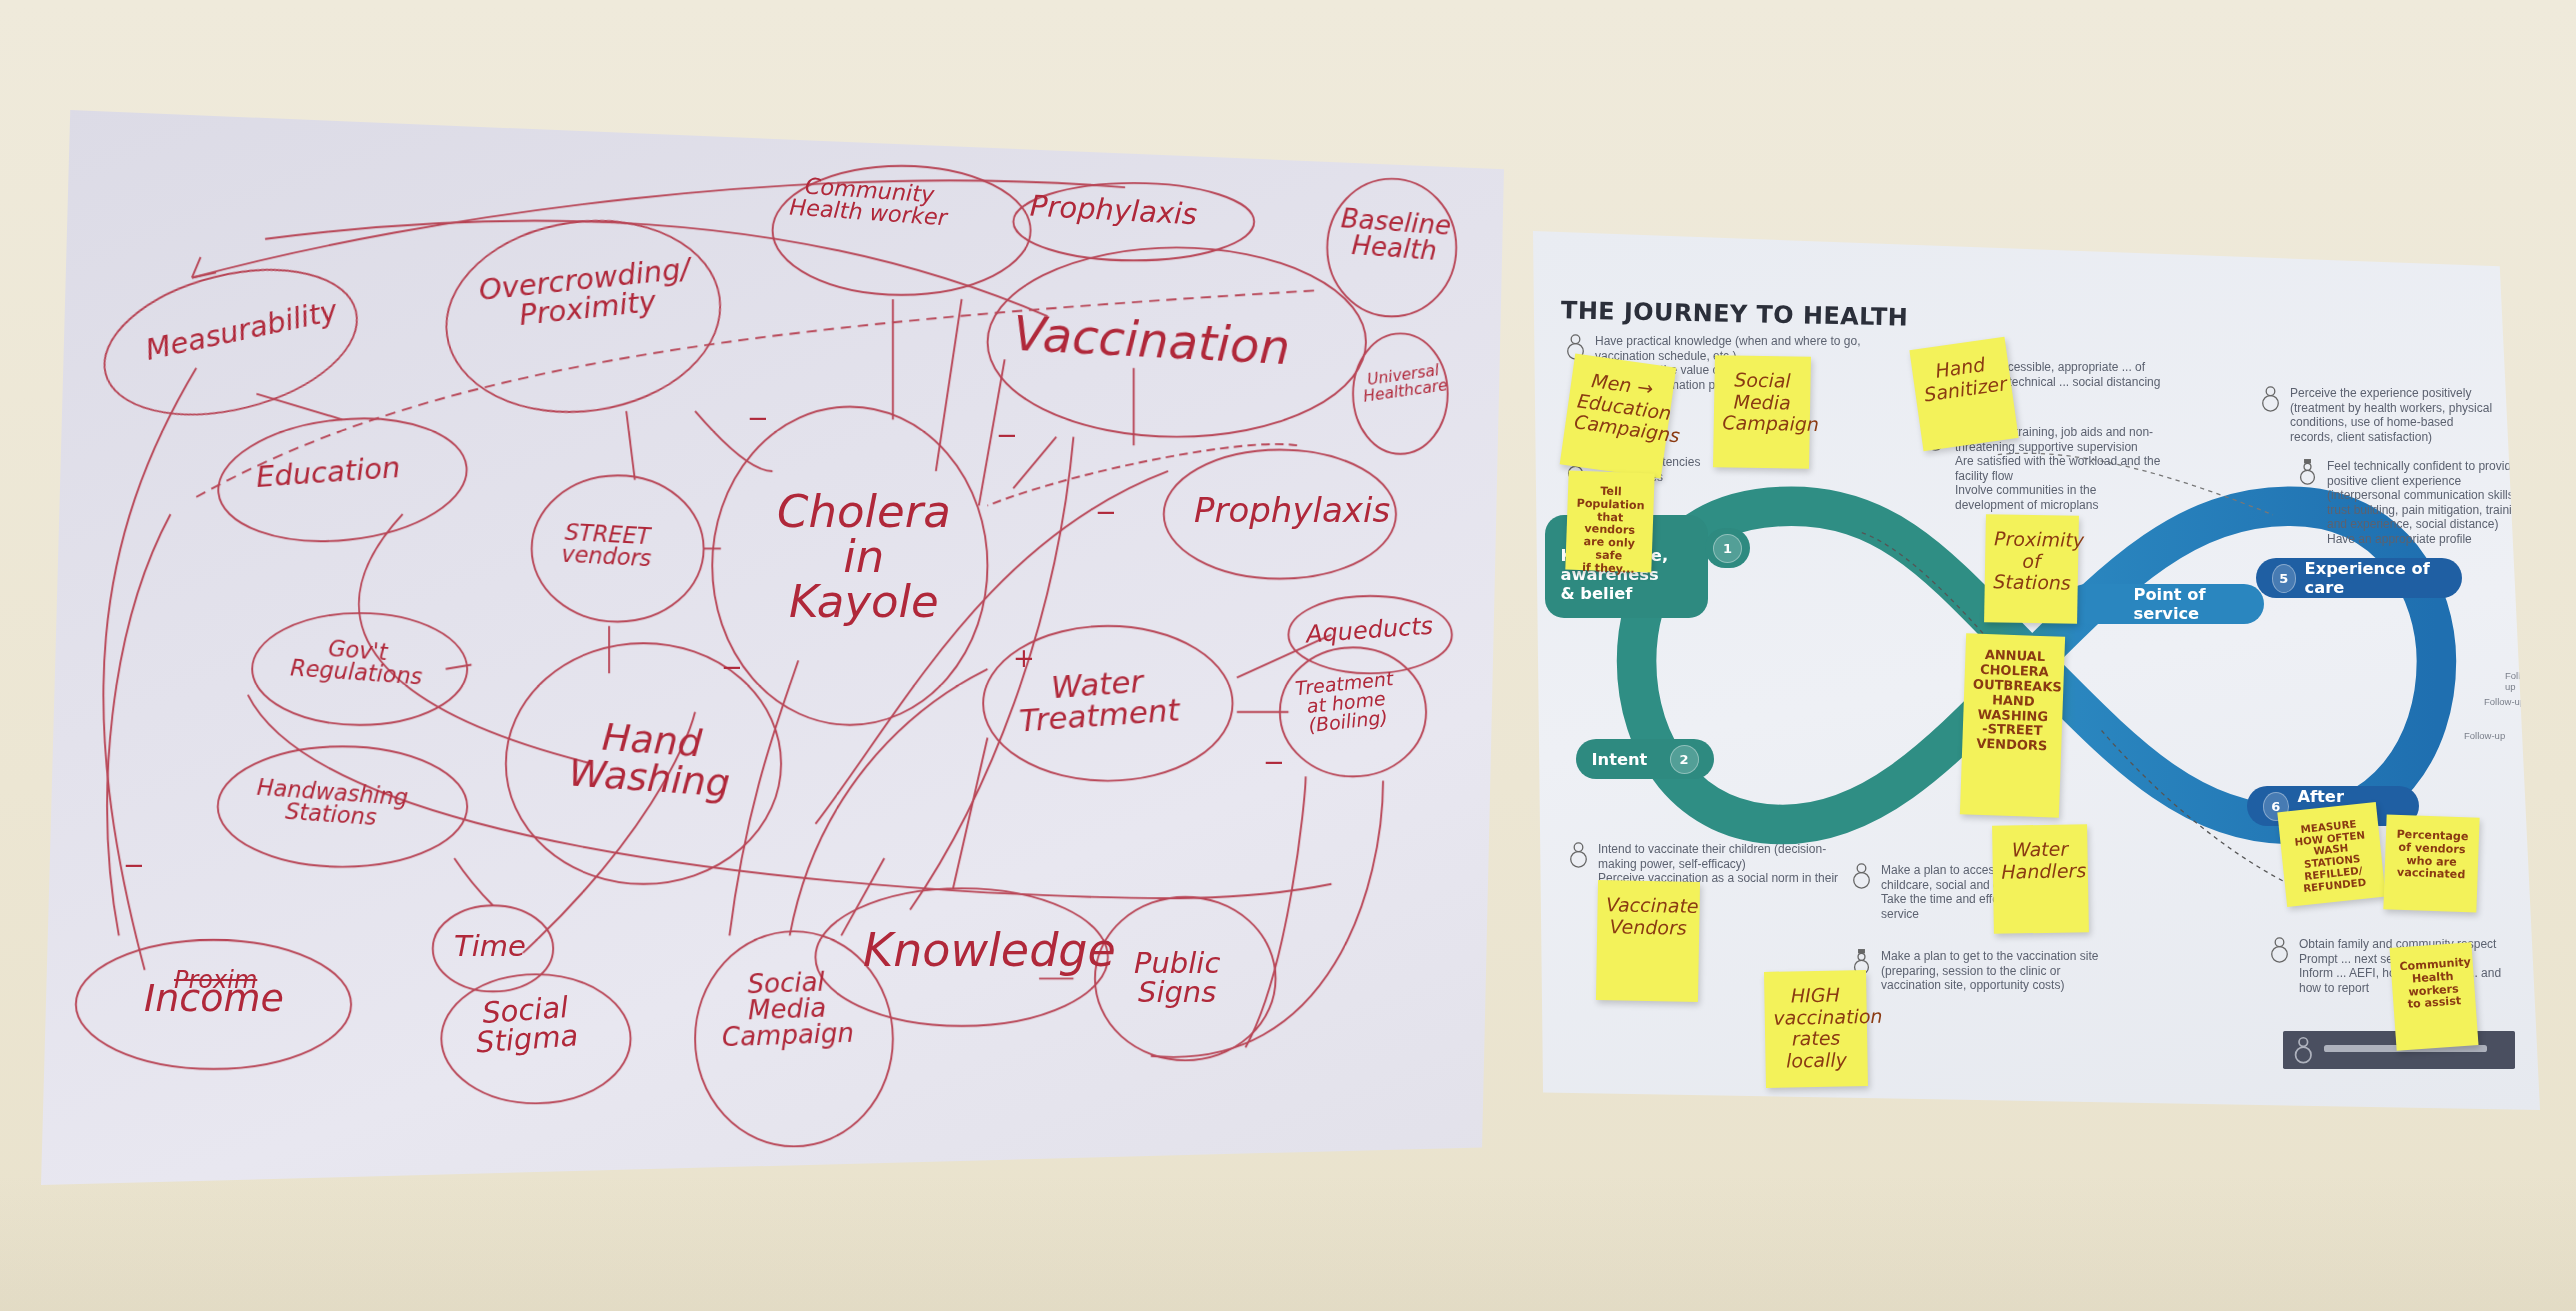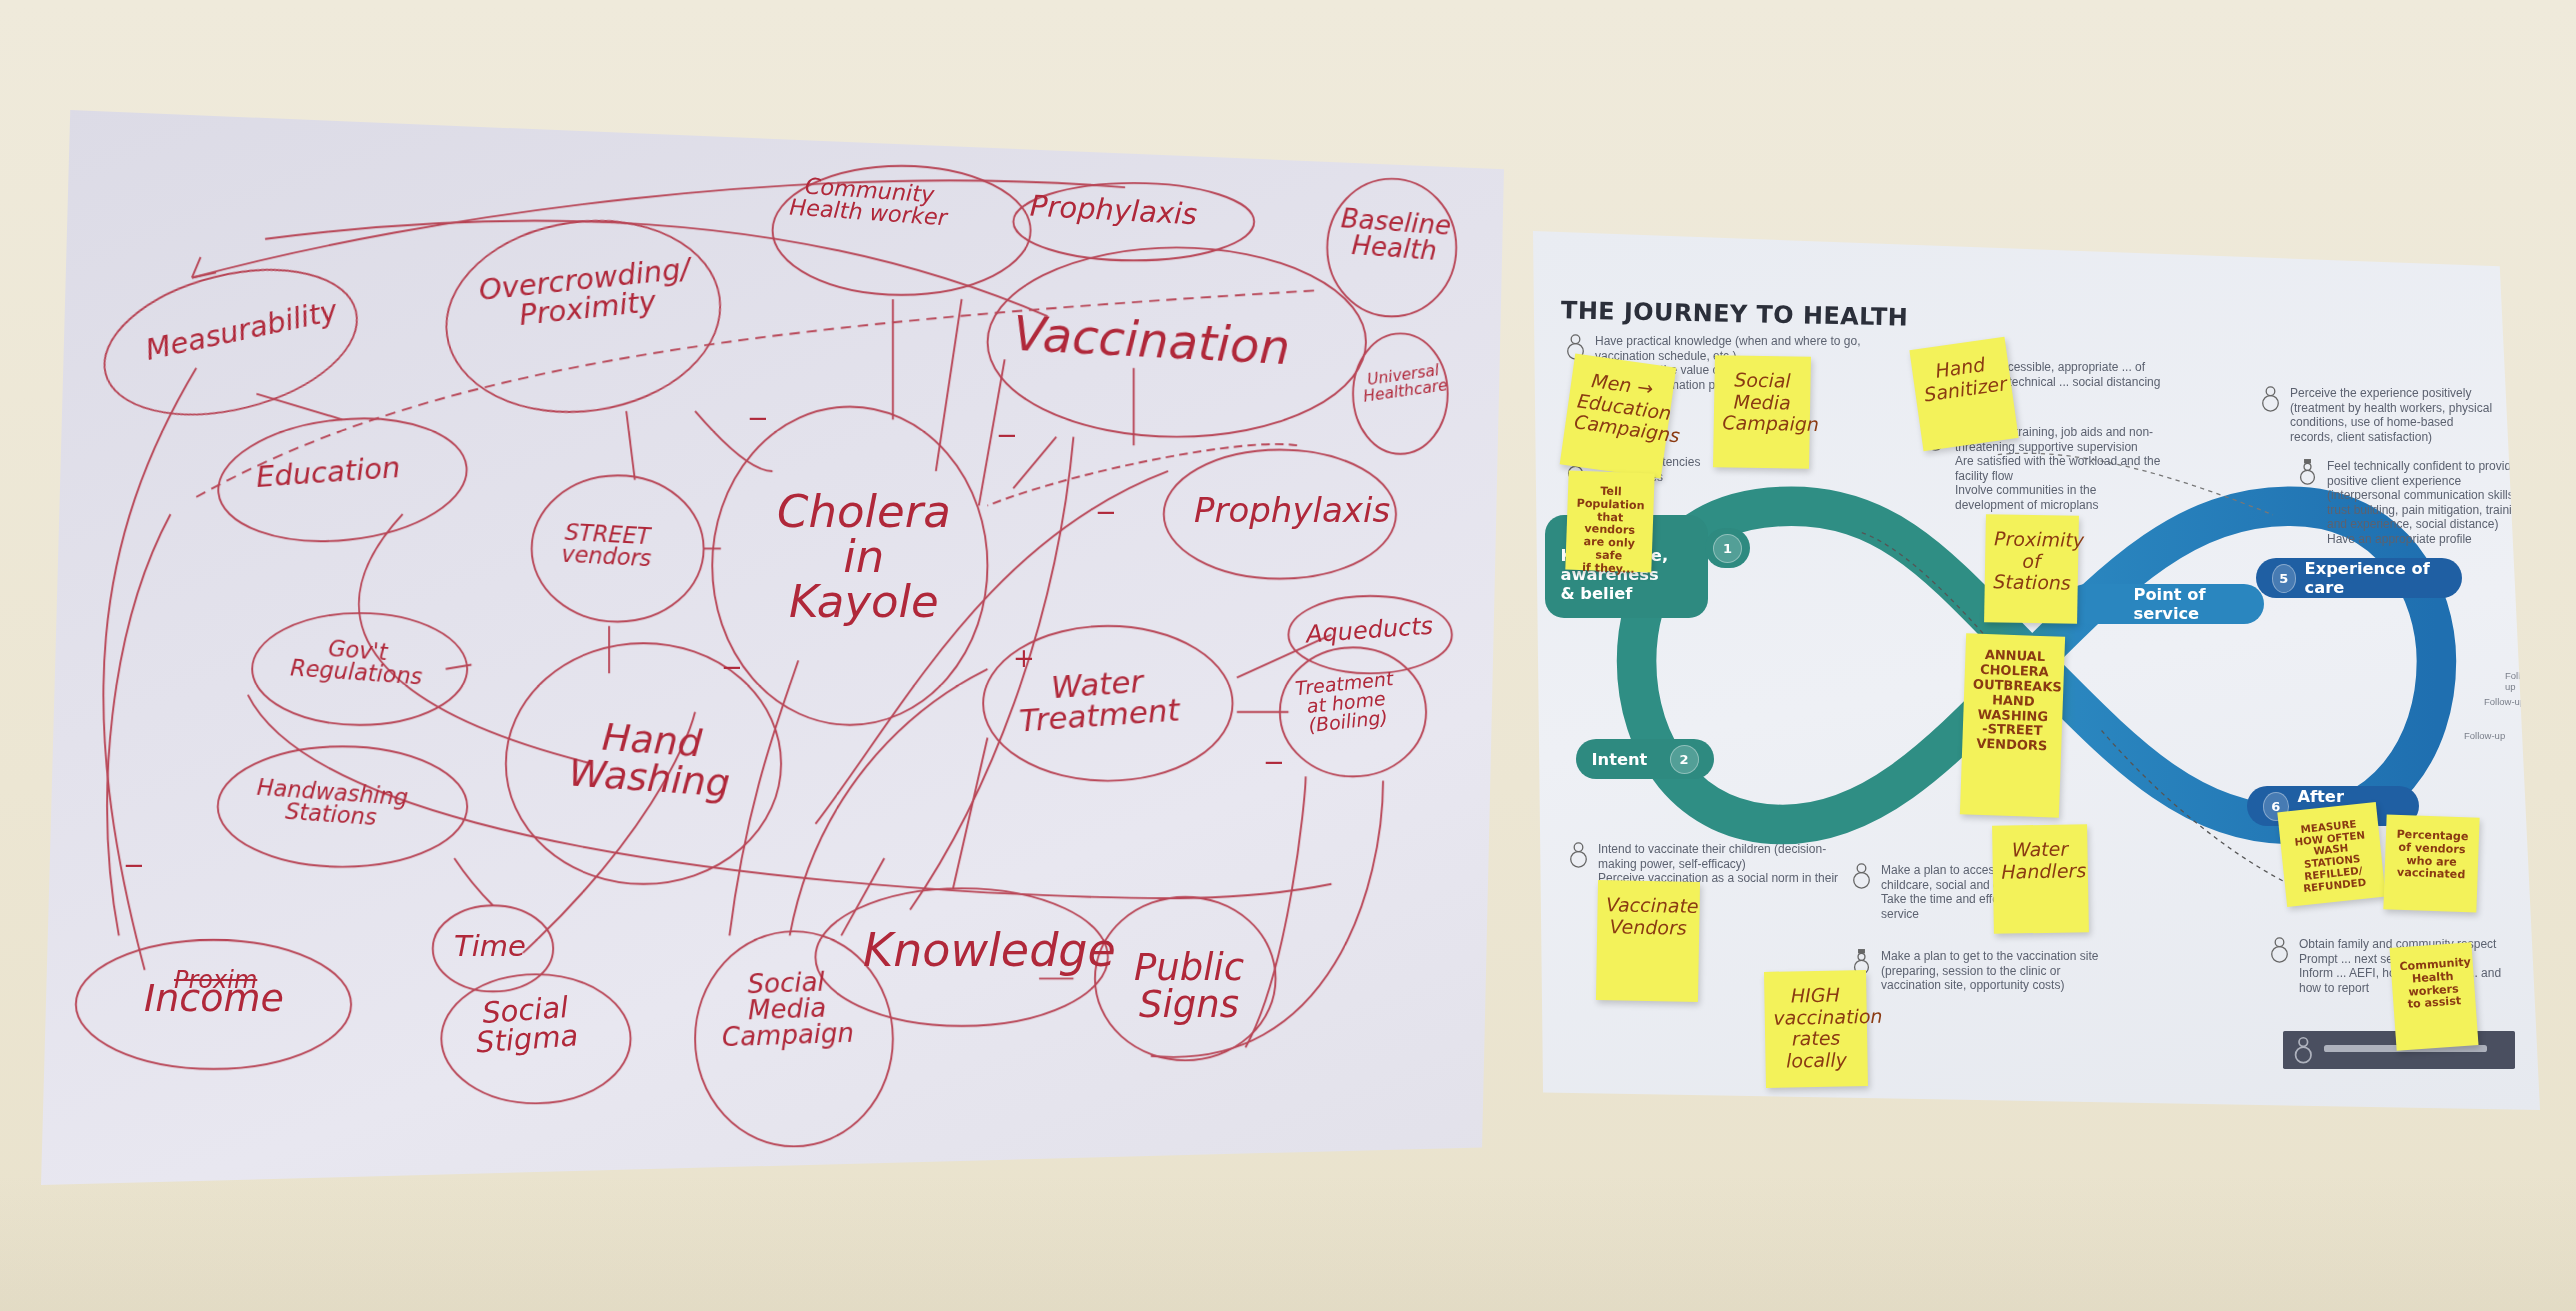--- a/index.html
+++ b/index.html
@@ -130,21 +130,21 @@
 Stations</div>
   <div class="cld-label" style="left:413px;top:822px;font-size:29px;">Time</div>
   <div class="cld-label" style="left:103px;top:869px;font-size:38px;">Income</div>
   <div class="cld-label" style="left:133px;top:817px;font-size:24px;text-decoration:line-through;margin-top:41px;">Proxim</div>
   <div class="cld-label" style="left:434px;top:886px;font-size:29px;transform:rotate(-4deg);">Social
 Stigma</div>
   <div class="cld-label" style="left:680px;top:860px;font-size:26px;transform:rotate(-2deg);">Social
 Media
 Campaign</div>
   <div class="cld-label" style="left:822px;top:817px;font-size:46px;">Knowledge</div>
-  <div class="cld-label" style="left:1093px;top:839px;font-size:37px;">Public
+  <div class="cld-label" style="left:1093px;top:839px;font-size:29px;">Public
 Signs</div>
 
   <div class="cld-label" style="left:736px;top:379px;font-size:45px;">Cholera
 in
 Kayole</div>
 
   <span class="polarity" style="left:706px;top:293px;">−</span>
   <span class="polarity" style="left:955px;top:310px;">−</span>
   <span class="polarity" style="left:1054px;top:387px;">−</span>
   <span class="polarity" style="left:680px;top:542px;">−</span>

